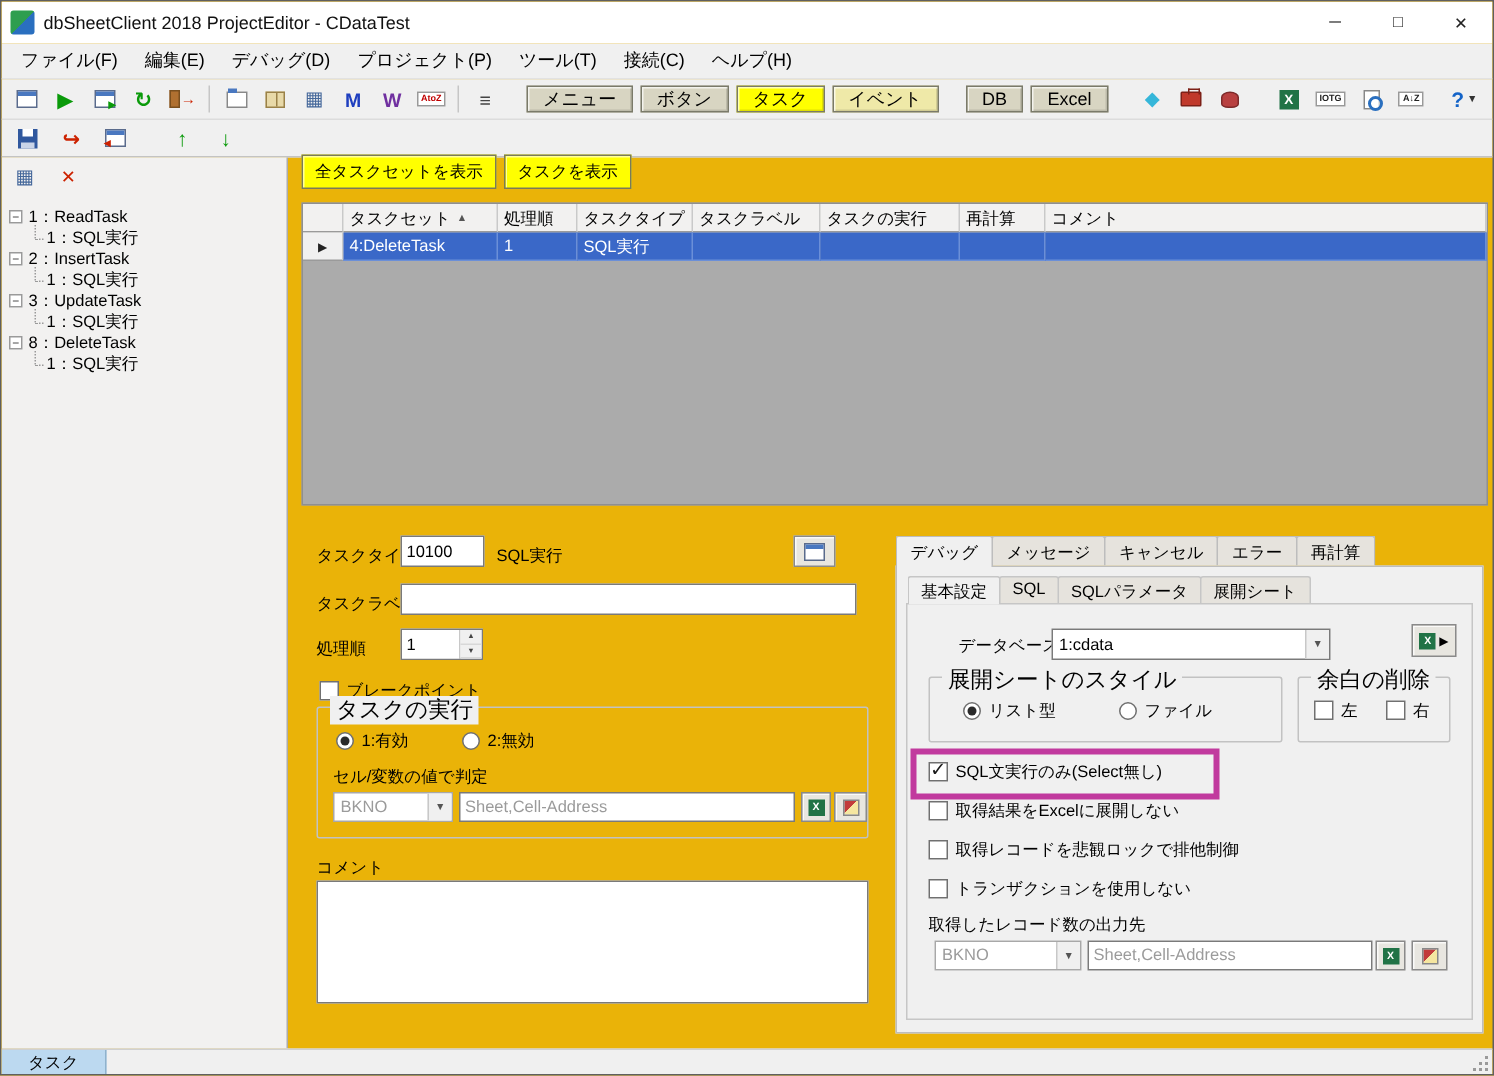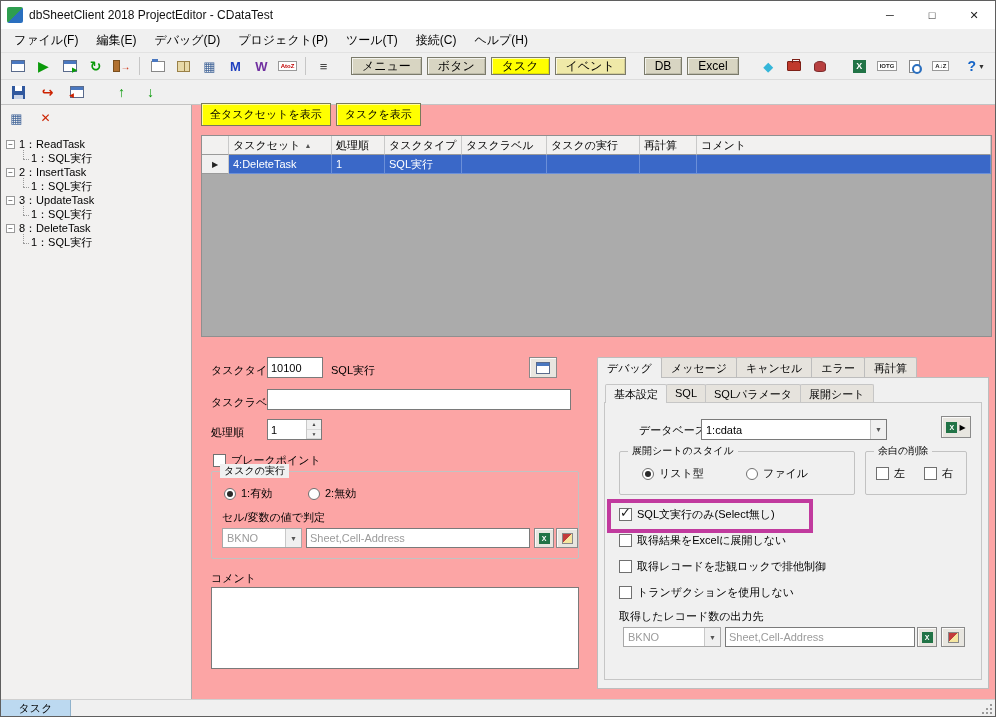--- a/index.html
+++ b/index.html
@@ -1,18 +1,18 @@
 <!DOCTYPE html>
 <html style="--highlight: #c13a9e; --accent-yellow: #ffff00; --selection: #3a68c8; --grid-bg: #ababab;"><head>
 <meta charset="utf-8">
 <style>
   * { margin:0; padding:0; box-sizing:border-box; }
   html,body { background:#9a9a9a; }
   body { font-family:"Liberation Sans","DejaVu Sans",sans-serif; }
-  .window { position:relative; width:996px; height:717px; background:#fca5a5; border:1px solid #5f5f5f; overflow:hidden; font-size:12px; color:#000; }
+  .window { position:relative; width:996px; height:717px; background:#eab308; border:1px solid #5f5f5f; overflow:hidden; font-size:12px; color:#000; }
 
   
   .titlebar { position:absolute; left:0; top:0; width:100%; height:28px; background:#ffffff; display:flex; align-items:center; padding-left:6px; }
   .app-icon { width:16px; height:16px; margin-right:6px; display:inline-block; background:
       linear-gradient(135deg,#2e9e4f 0 50%,#2a6fbf 50% 100%); border-radius:2px; }
   .title-text { font-size:12px; color:#111; }
   .win-controls { margin-left:auto; display:flex; height:28px; }
   .win-btn { width:42px; height:28px; display:flex; align-items:center; justify-content:center; font-size:11px; color:#222; }
 
   
@@ -99,21 +99,21 @@
   .combo .combo-arrow { margin-left:auto; width:16px; height:100%; display:flex; align-items:center; justify-content:center; background:#f0f0f0; border-left:1px solid #c8c8c8; font-size:7px; color:#555; }
   .combo.disabled { color:#9b9b9b; border-color:#a8a8a8; }
   .mini-btn { position:absolute; height:21px; border:1px solid #8a8a8a; background:#e8e6e0; box-shadow:inset 1px 1px 0 rgba(255,255,255,.8); display:inline-flex; align-items:center; justify-content:center; gap:2px; }
   .lbl { position:absolute; font-size:11px; white-space:nowrap; }
   .cb { width:13px; height:13px; border:1px solid #707070; background:#fff; display:inline-block; position:relative; flex:none; }
   .cb.checked::after { content:"✓"; position:absolute; top:-4px; left:0; font-size:13px; font-weight:bold; color:#1a1a1a; }
   .radio { width:12px; height:12px; border:1px solid #707070; border-radius:50%; background:#fff; display:inline-block; position:relative; flex:none; }
   .radio.selected::after { content:""; position:absolute; top:2px; left:2px; width:6px; height:6px; border-radius:50%; background:#2a2a2a; }
   .check-row { position:absolute; display:flex; align-items:center; gap:5px; font-size:11px; white-space:nowrap; }
   .groupbox { position:absolute; border:1px solid #c2c2c2; border-radius:2px; }
-  .gb-title { position:absolute; top:-8px; left:8px; background:#f0f0f0; padding:0 4px; font-size:10px; white-space:nowrap; }
+  .gb-title { position:absolute; top:-8px; left:8px; background:#f0f0f0; padding:0 4px; font-size:15px; white-space:nowrap; }
   .spinner { position:absolute; display:flex; border:1px solid #7a7a7a; background:#fff; height:21px; }
   .spinner input { width:38px; border:none; font-size:11px; text-align:left; padding:0 3px; font-family:inherit; }
   .spin-btns { width:15px; display:flex; flex-direction:column; border-left:1px solid #c8c8c8; }
   .spin-btns span { flex:1; font-size:5px; display:flex; align-items:center; justify-content:center; background:#f0f0f0; color:#444; border-bottom:1px solid #d8d8d8; }
   textarea.comment { position:absolute; border:1px solid #7a7a7a; background:#fff; resize:none; font-family:inherit; font-size:11px; padding:2px; }
 
   
   .detail-panel { position:absolute; left:204px; top:352px; width:384px; height:340px; }
 
   

